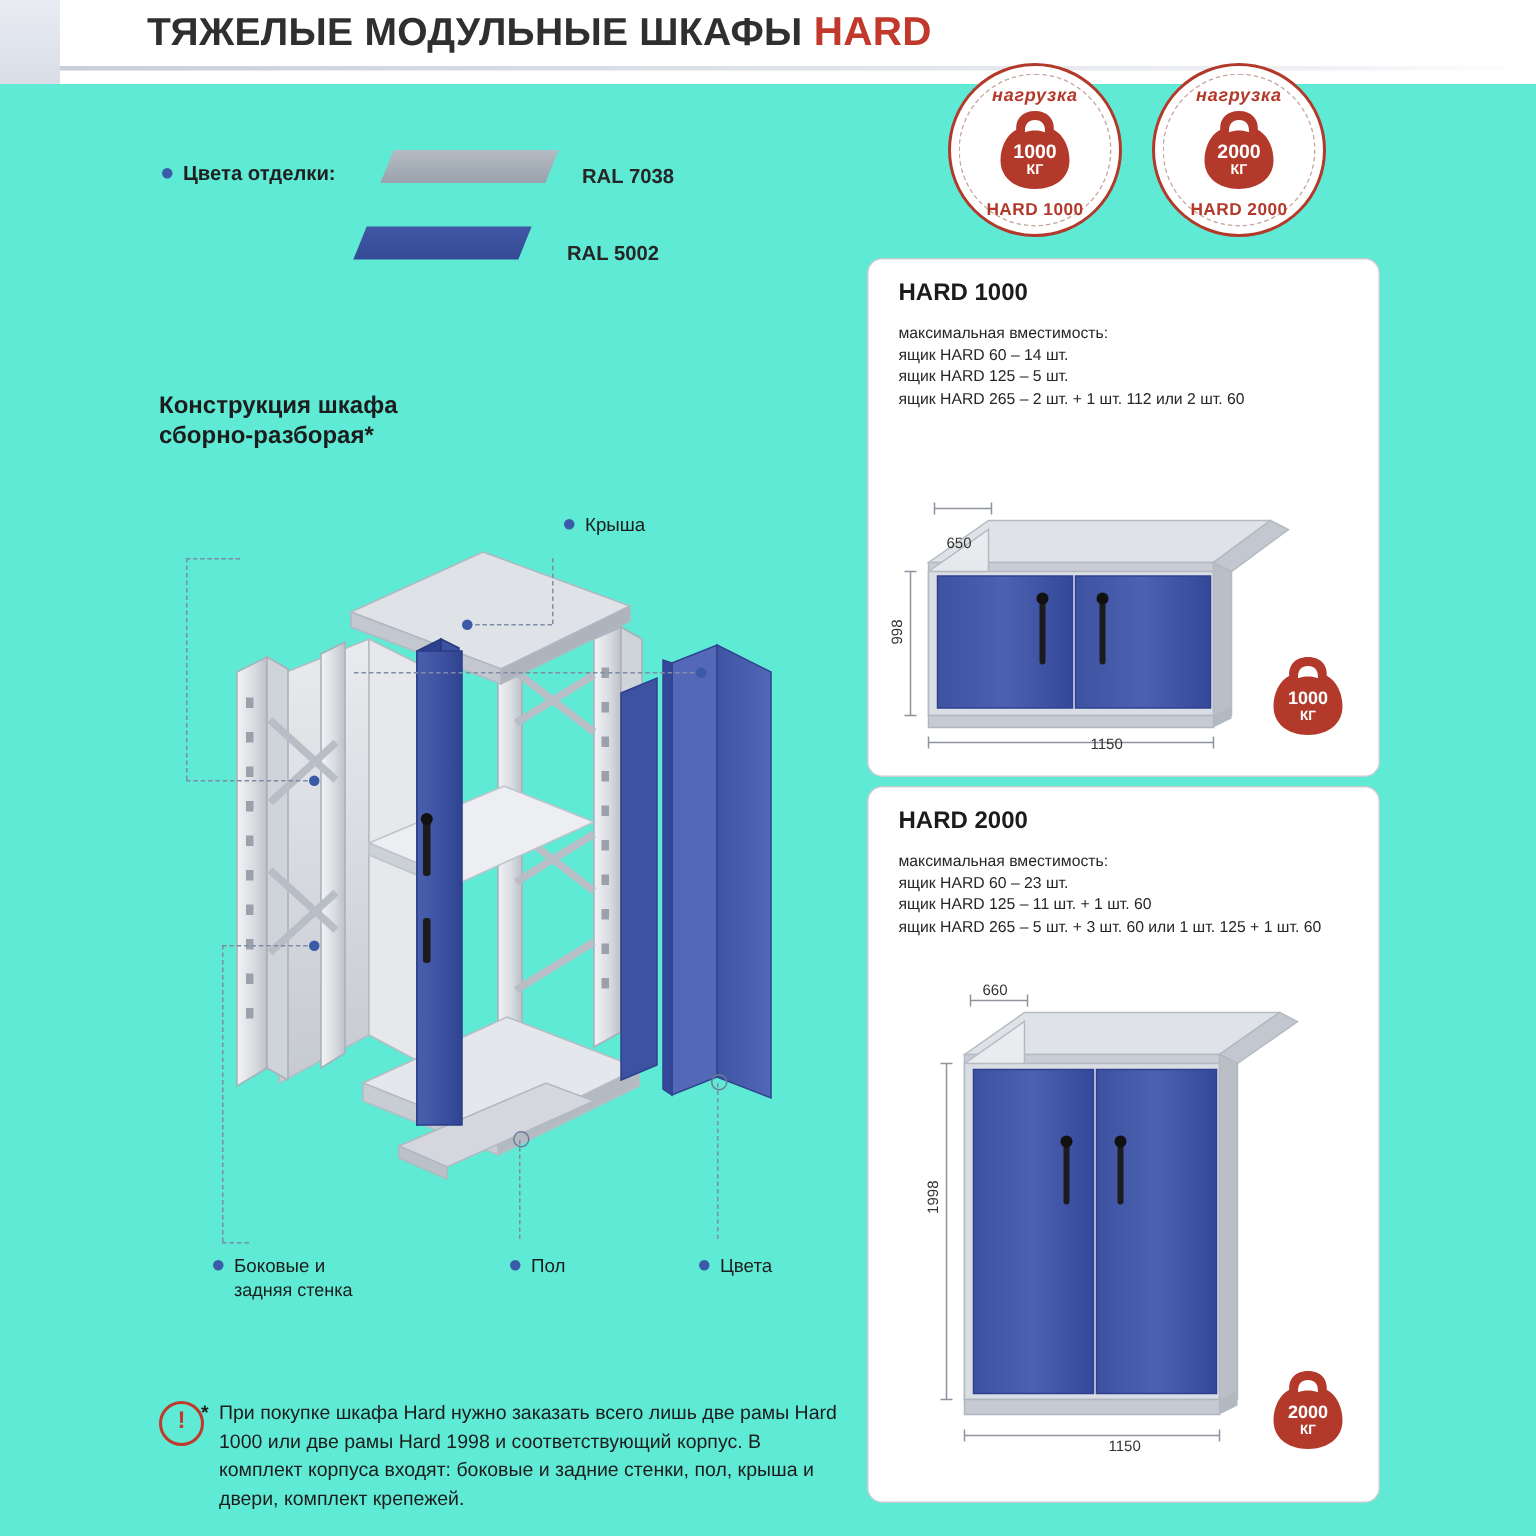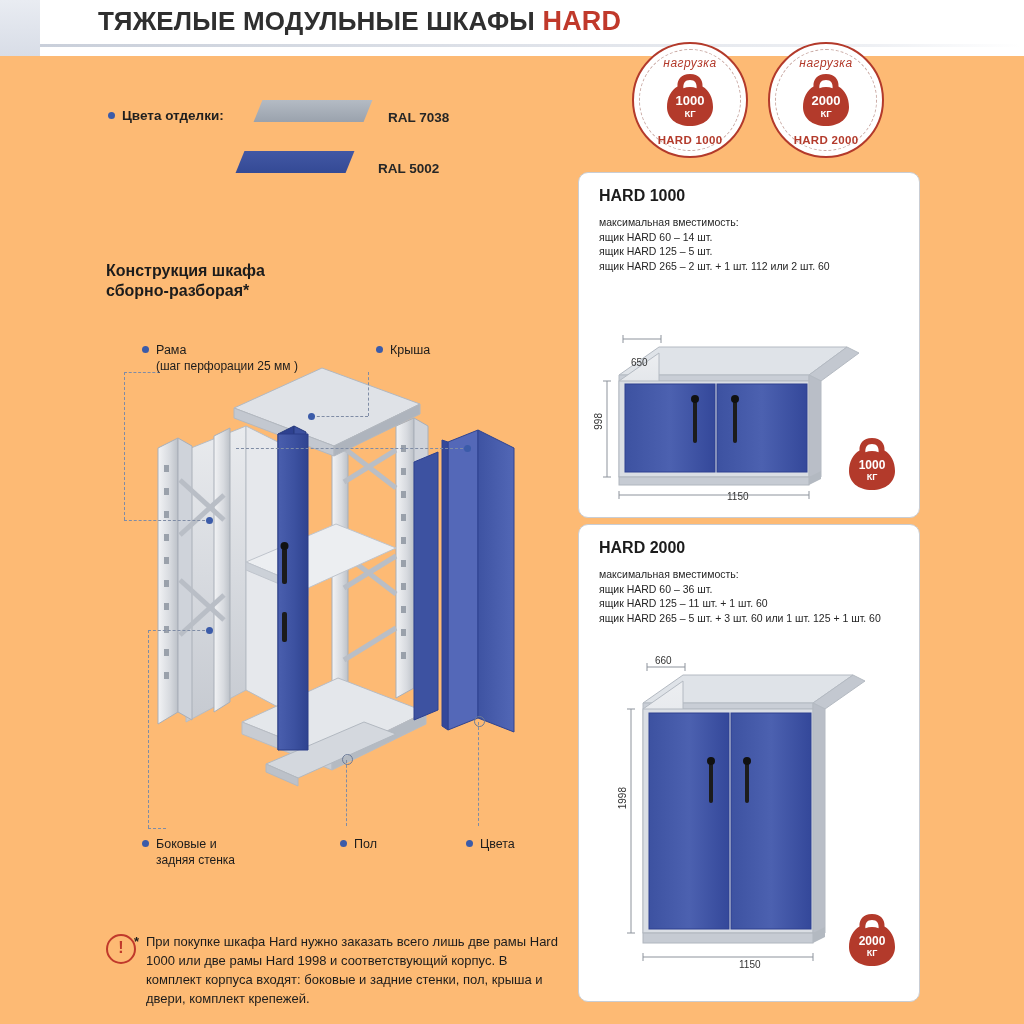--- a/index.html
+++ b/index.html
@@ -11,21 +11,21 @@
     width: 1024px;
     height: 1024px;
     position: relative;
     font-family: "Liberation Sans", sans-serif;
     color: #2b2b2b;
     overflow: hidden;
   }
   .page {
     position: absolute;
     inset: 0;
-    background: #fdba74;
+    background: #5eead4;
   }
 
   
   .header {
     position: absolute;
     left: 0; top: 0;
     width: 1024px; height: 56px;
     background: #ffffff;
   }
   .header-stripe {
@@ -197,21 +197,21 @@
     inset: 5px;
     border-radius: 50%;
     border: 1px dashed #c9a9a3;
   }
   .seal .top-text {
     position: absolute;
     left: 0; right: 0; top: 12px;
     text-align: center;
     font-size: 12px;
     font-style: italic;
-    font-weight: normal;
+    font-weight: bold;
     color: #b33a2b;
     letter-spacing: .5px;
   }
   .seal .bot-text {
     position: absolute;
     left: 0; right: 0; bottom: 10px;
     text-align: center;
     font-size: 11.5px;
     font-weight: bold;
     color: #b33a2b;
@@ -435,24 +435,20 @@
     <div class="dashline" style="left:52px; top:300px; width:62px;"></div>
     <div class="dashline" style="left:52px; top:498px; width:18px;"></div>
     <div class="pt" style="left:110px; top:297px;"></div>
 
     <div class="dashv" style="left:250px; top:430px; height:66px;"></div>
     <div class="pt-o" style="left:246px; top:424px;"></div>
 
     <div class="dashv" style="left:382px; top:392px; height:104px;"></div>
     <div class="pt-o" style="left:378px; top:386px;"></div>
 
-    <div class="lbl l-rama">
-      <span class="dot"></span><span>Рама</span>
-      <span class="sub">(шаг перфорации 25 мм )</span>
-    </div>
 
     <div class="lbl l-krysha">
       <span class="dot"></span><span>Крыша</span>
     </div>
 
     <div class="lbl l-side">
       <span class="dot"></span><span>Боковые и</span>
       <span class="sub">задняя стенка</span>
     </div>
 
@@ -565,21 +561,21 @@
         <span>1000</span>
         <small>КГ</small>
       </div>
     </div>
   </div>
 
   <div class="card card-2">
     <div class="card-title">HARD 2000</div>
     <div class="card-cap">
       <div>максимальная вместимость:</div>
-      <div>ящик HARD 60 – 36 шт.</div>
+      <div>ящик HARD 60 – 23 шт.</div>
       <div>ящик HARD 125 – 11 шт. + 1 шт. 60</div>
       <div>ящик HARD 265 – 5 шт. + 3 шт. 60 или 1 шт. 125 + 1 шт. 60</div>
     </div>
 
     <svg class="art" style="left:18px; top:112px;" width="304" height="350" viewBox="0 0 304 350">
       <defs>
         <linearGradient id="c2grey" x1="0" y1="0" x2="0" y2="1">
           <stop offset="0%" stop-color="#eceef1"></stop>
             <stop offset="100%" stop-color="#c9ced6"></stop>
         </linearGradient>

